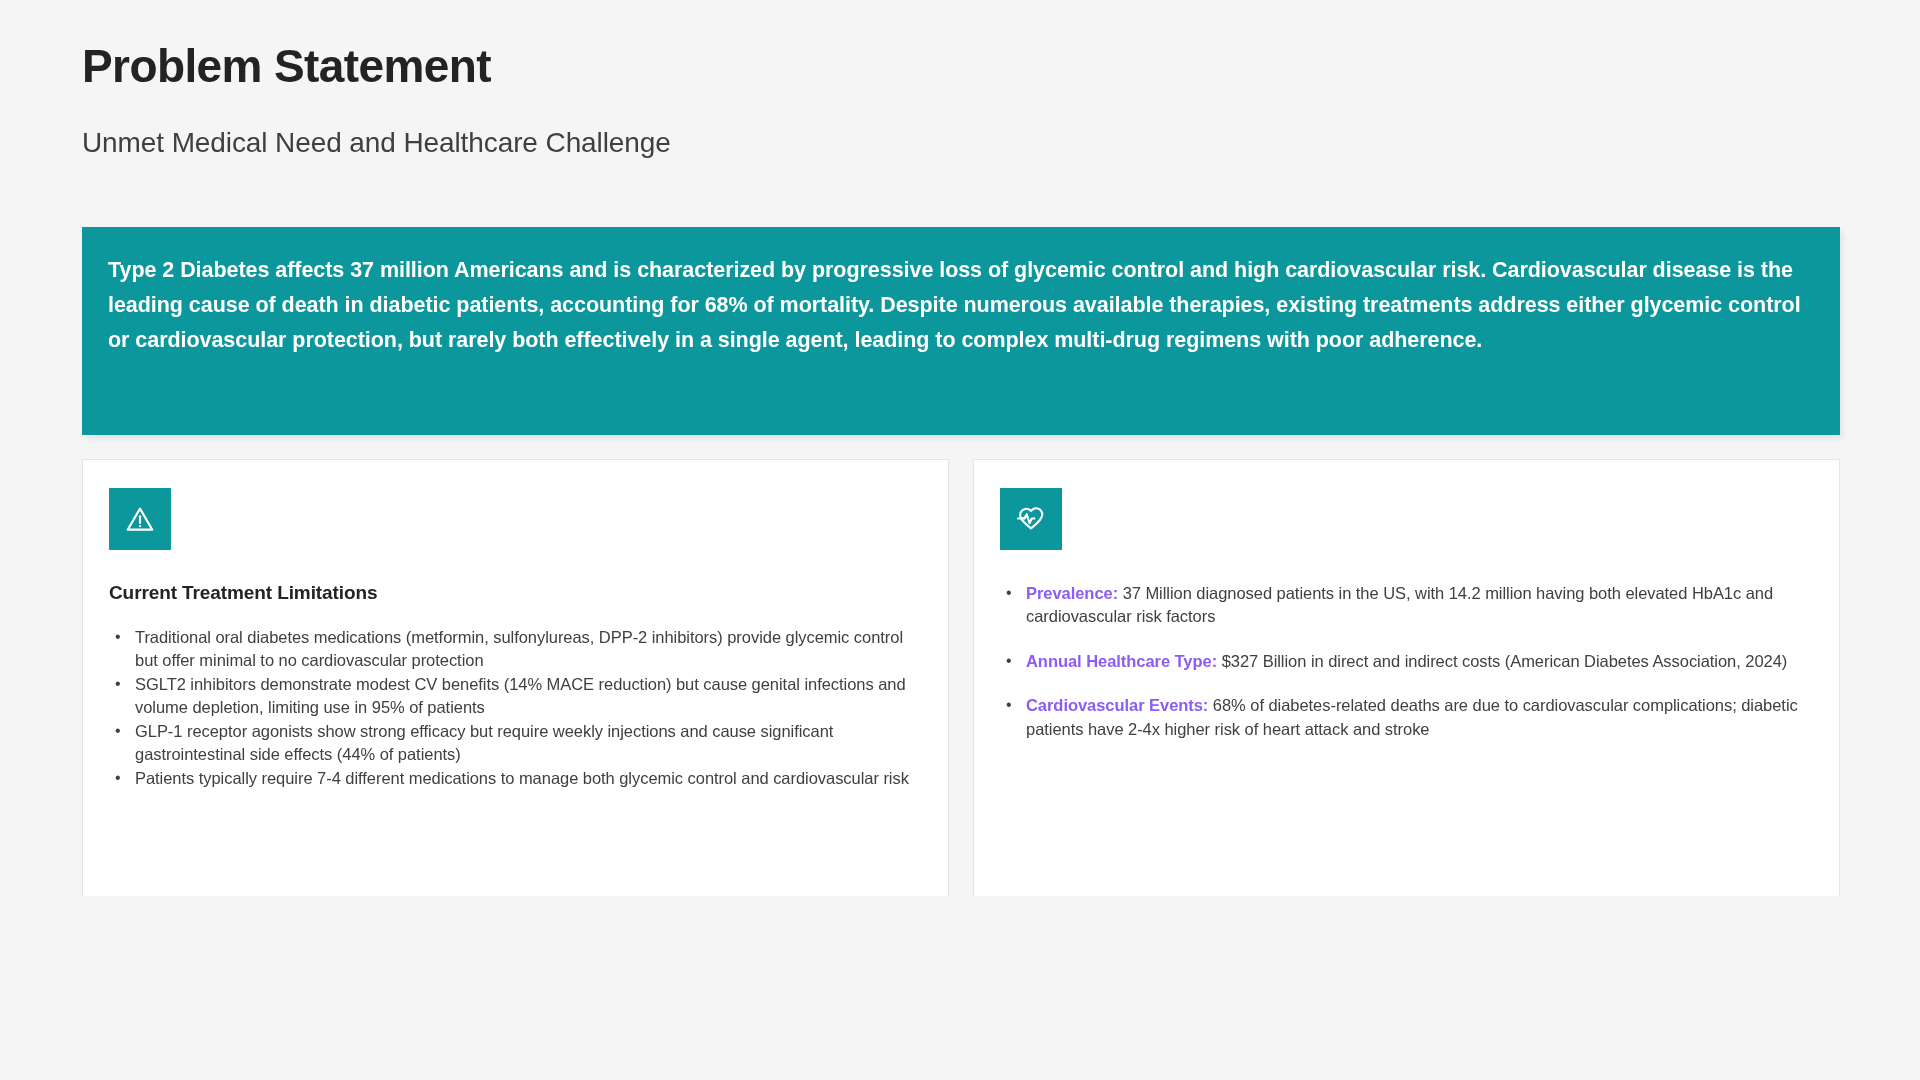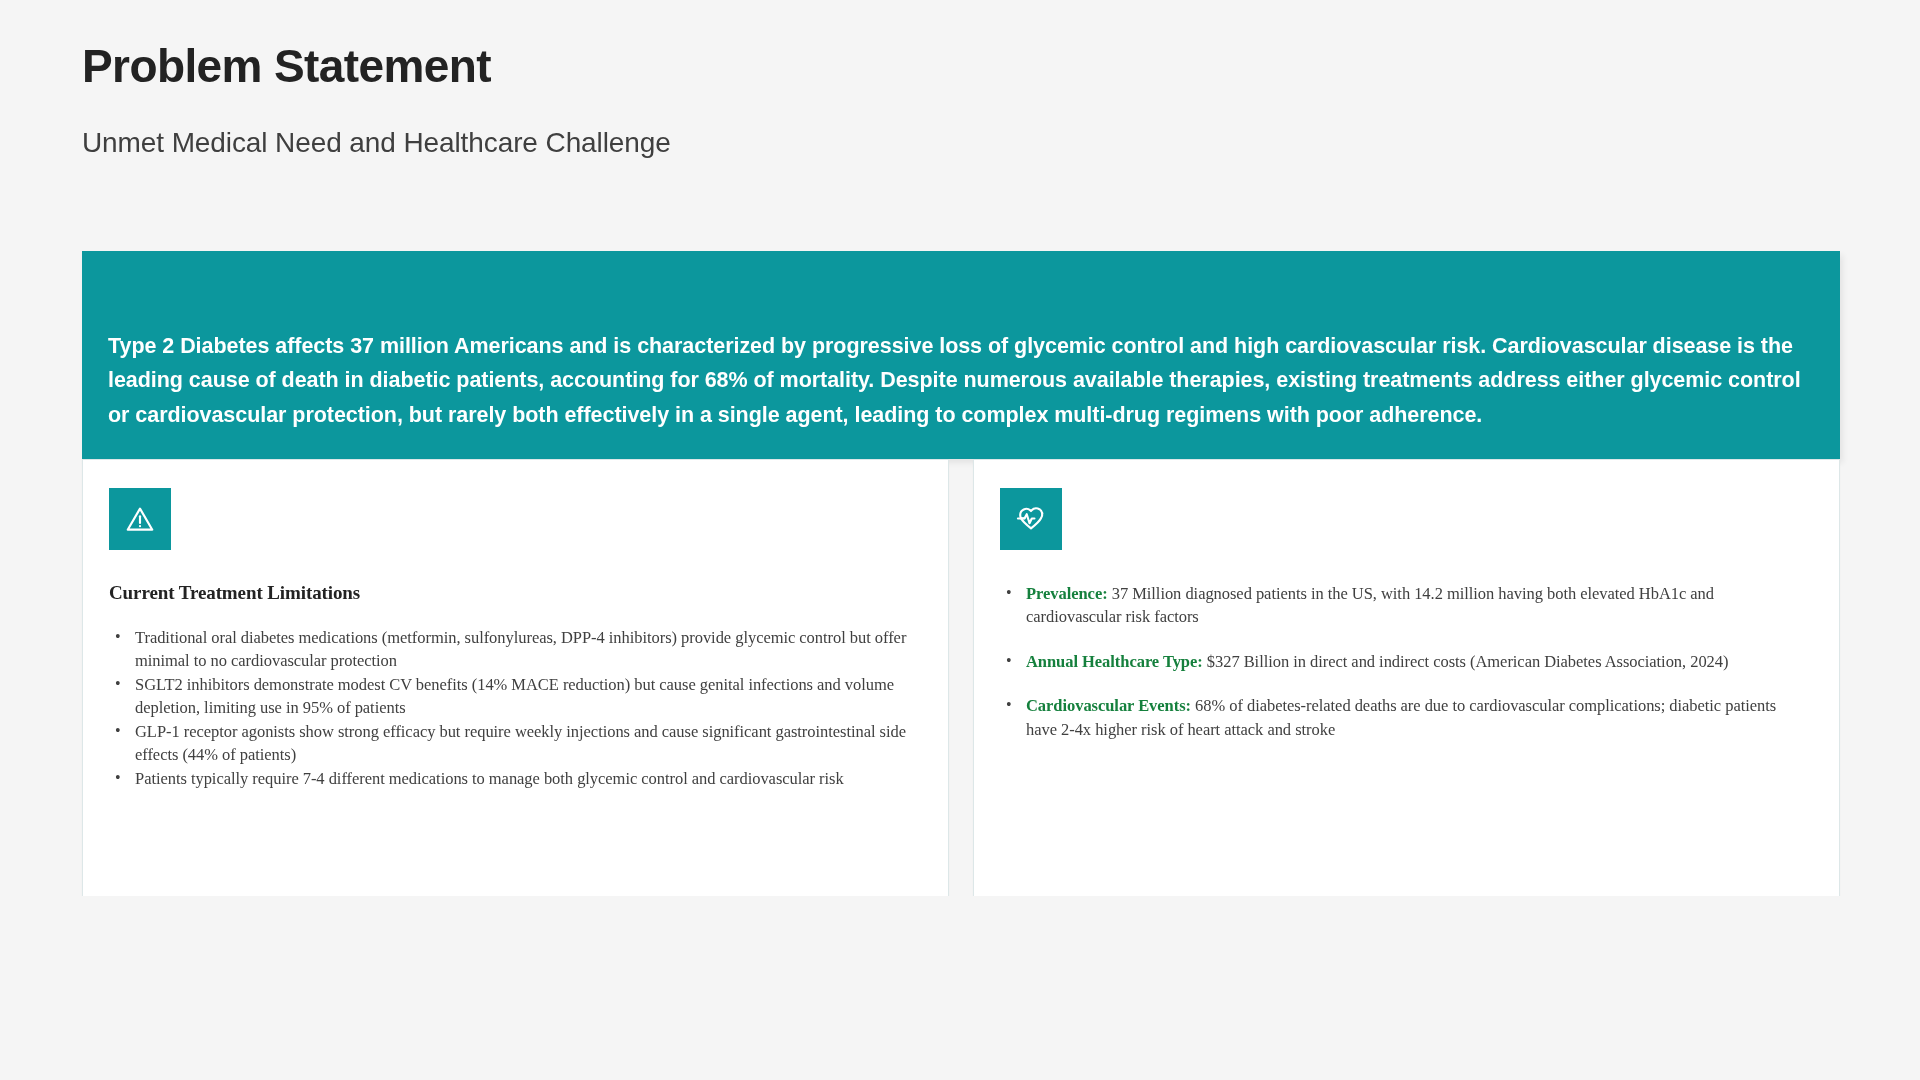--- a/index.html
+++ b/index.html
@@ -49,42 +49,40 @@
   .banner {
     position: absolute;
     left: 82px;
     top: 227px;
     width: 1758px;
     min-height: 208px;
     background: #0c979d;
     padding: 26px 28px 26px 26px;
     box-shadow: 3px 4px 6px rgba(0,0,0,0.07);
     display: flex;
-    align-items: flex-end;
-    margin-top: 24px;
+    align-items: flex-start;
   }
 
   .banner-text {
     color: #ffffff;
     font-size: 21.5px;
     font-weight: bold;
     line-height: 1.62;
     letter-spacing: -0.05px;
     max-width: 1700px;
   }
 
   
   .cards {
     position: absolute;
     left: 82px;
     top: 459px;
     width: 1758px;
     display: flex;
     gap: 24px;
-    font-family: Liberation Serif, serif;
   }
 
   .card {
     background: #ffffff;
     border: 1px solid #dde7e8;
     width: 867px;
     height: 450px;
     padding: 28px 28px 28px 26px;
     box-shadow: 0 1px 2px rgba(0,0,0,0.03);
   }
@@ -122,21 +120,21 @@
   .bullet-dot {
     flex: 0 0 26px;
     color: #404040;
     font-size: 16px;
     line-height: 1.42;
     padding-left: 6px;
   }
 
   .bullet-text { flex: 1 1 auto; }
 
-  .bullet-text b { font-weight: bold; color: #15803d; }
+  .bullet-text b { font-weight: bold; color: #8b5cf6; }
 
   
   .bullets.tight .bullet { margin-bottom: 0px; }
   .bullets.spaced .bullet { margin-bottom: 21px; }
   .bullets.spaced .bullet:last-child { margin-bottom: 0; }
 </style>
 </head>
 <body>
 
 <div class="slide">
@@ -159,21 +157,21 @@
           <line x1="12" y1="10" x2="12" y2="15"></line>
           <line x1="12" y1="17.3" x2="12" y2="17.4"></line>
         </svg>
       </div>
 
       <div class="card-title">Current Treatment Limitations</div>
 
       <ul class="bullets tight">
         <li class="bullet">
           <span class="bullet-dot">•</span>
-          <span class="bullet-text">Traditional oral diabetes medications (metformin, sulfonylureas, DPP-4 inhibitors) provide glycemic control but offer minimal to no cardiovascular protection</span>
+          <span class="bullet-text">Traditional oral diabetes medications (metformin, sulfonylureas, DPP-2 inhibitors) provide glycemic control but offer minimal to no cardiovascular protection</span>
         </li>
         <li class="bullet">
           <span class="bullet-dot">•</span>
           <span class="bullet-text">SGLT2 inhibitors demonstrate modest CV benefits (14% MACE reduction) but cause genital infections and volume depletion, limiting use in 95% of patients</span>
         </li>
         <li class="bullet">
           <span class="bullet-dot">•</span>
           <span class="bullet-text">GLP-1 receptor agonists show strong efficacy but require weekly injections and cause significant gastrointestinal side effects (44% of patients)</span>
         </li>
         <li class="bullet">

